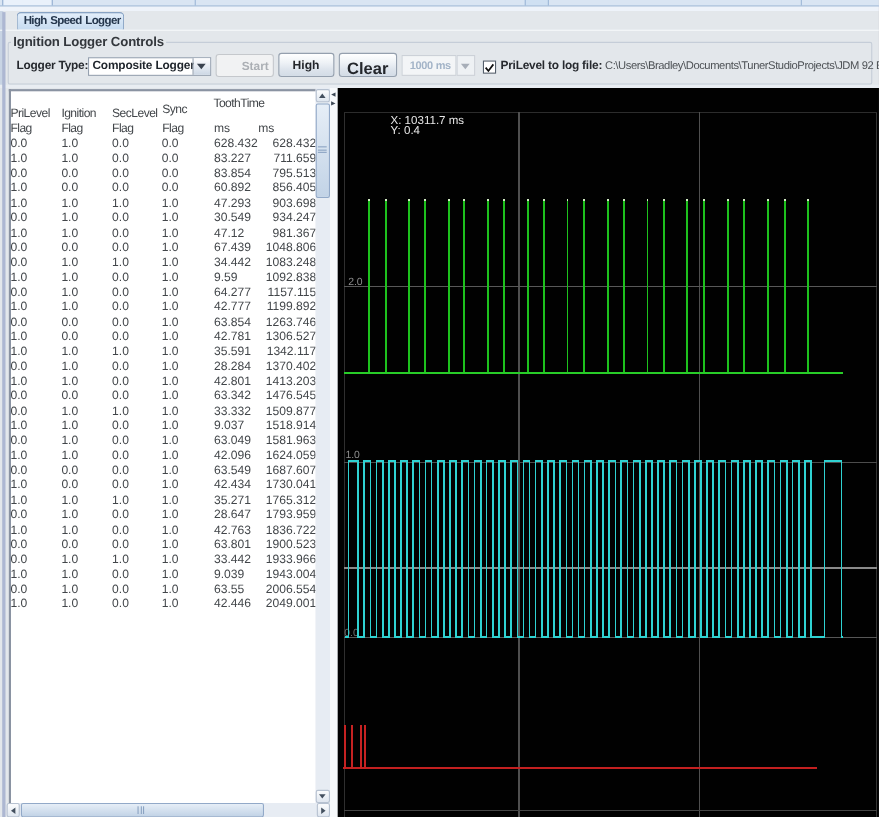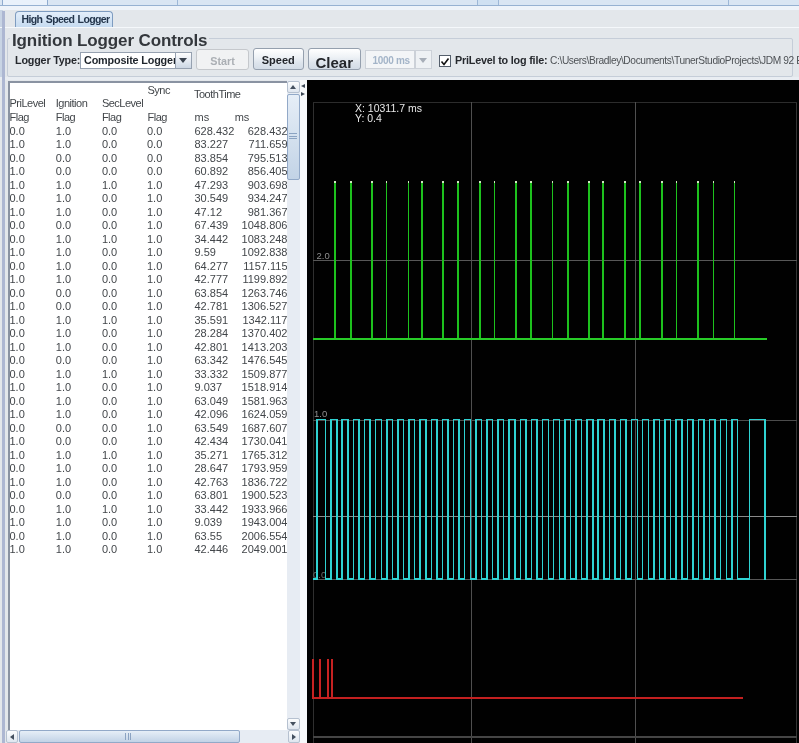--- a/index.html
+++ b/index.html
@@ -18,34 +18,34 @@
 <div class="abs" style="left:0;top:6px;width:799px;height:4px;background:#eef3fa;"></div>
 
 <div class="abs" style="left:0;top:10px;width:799px;height:733px;background:#e3e7eb;"></div>
 <div class="abs" style="left:0;top:10px;width:3px;height:733px;background:#c8d4e4;"></div>
 
 <div class="abs" style="left:15px;top:10.5px;width:98px;height:16.5px;background:linear-gradient(#e3eefa,#c6dbf0);border:1px solid #7e9cc0;border-bottom:none;border-radius:4px 4px 0 0;"></div>
 <div class="abs b" style="left:21.5px;top:12.7px;width:92px;font-size:10.5px;letter-spacing:-0.6px;word-spacing:1px;color:#24364c;">High&nbsp;Speed&nbsp;Logger</div>
 <div class="abs" style="left:0;top:26.5px;width:799px;height:1px;background:#f5f8fb;"></div>
 
 <div class="abs" style="left:7px;top:37.5px;width:786px;height:39px;border:1px solid #c5cdd8;border-radius:2px;"></div>
-<div class="abs b" style="left:10px;top:30.6px;background:#e3e7eb;padding:0 2px;font-size:17px;letter-spacing:-0.12px;color:#33373c;">Ignition Logger Controls</div>
+<div class="abs b" style="left:10px;top:30.6px;background:#e3e7eb;padding:0 2px;font-size:12px;letter-spacing:-0.12px;color:#33373c;">Ignition Logger Controls</div>
 
 <div class="abs b" style="left:15px;top:54.2px;font-size:10.8px;letter-spacing:-0.2px;color:#26292e;">Logger Type:</div>
 
 <div class="abs" style="left:79.5px;top:51.5px;width:112px;height:17px;background:#fff;border:1px solid #96a1b0;"></div>
 <div class="abs b" style="left:84px;top:54.4px;font-size:10.8px;letter-spacing:-0.15px;color:#1e242b;">Composite Logger</div>
 <div class="abs" style="left:174.5px;top:52.5px;width:16px;height:15px;background:linear-gradient(#fdfdfe,#e3e9f1 55%,#ccd7e4);border-left:1px solid #96a1b0;"></div>
 <div class="abs" style="left:178.5px;top:58px;width:0;height:0;border-left:4px solid transparent;border-right:4px solid transparent;border-top:5px solid #39424e;"></div>
 
 <div class="abs" style="left:196px;top:49px;width:53px;height:21px;background:#f1f2f3;border:1px solid #c5c8cc;border-radius:3px;"></div>
-<div class="abs b" style="left:196px;top:54.5px;width:53px;text-align:center;font-size:10.8px;color:#abafb4;">Start</div>
+<div class="abs b" style="left:196px;top:54.5px;width:72px;text-align:center;font-size:10.8px;color:#abafb4;">Start</div>
 
 <div class="abs" style="left:253px;top:48.4px;width:50.5px;height:21.4px;background:linear-gradient(#ffffff,#eef2f6 40%,#dde4ec 70%,#d3dce6);border:1px solid #95a0ae;border-radius:3px;"></div>
-<div class="abs b" style="left:253px;top:54px;width:50.5px;text-align:center;font-size:11px;color:#23262b;">Speed</div>
+<div class="abs b" style="left:253px;top:54px;width:50.5px;text-align:center;font-size:11px;color:#23262b;">High</div>
 
 <div class="abs" style="left:308px;top:48.4px;width:52.5px;height:21.4px;background:linear-gradient(#ffffff,#eef2f6 40%,#dde4ec 70%,#d3dce6);border:1px solid #95a0ae;border-radius:3px;"></div>
 <div class="abs b" style="left:308px;top:54px;width:52.5px;text-align:center;font-size:15px;color:#23262b;">Clear</div>
 
 <div class="abs" style="left:365px;top:50px;width:50px;height:18.5px;background:#f3f5f7;border:1px solid #ccd1d8;"></div>
 <div class="abs b" style="left:372.5px;top:54.8px;font-size:10px;letter-spacing:-0.3px;color:#a3b4c8;">1000 ms</div>
 <div class="abs" style="left:415px;top:50px;width:16.5px;height:18.5px;background:#eef1f4;border:1px solid #ccd1d8;"></div>
 <div class="abs" style="left:419px;top:57.5px;width:0;height:0;border-left:4px solid transparent;border-right:4px solid transparent;border-top:5px solid #a7aeb8;"></div>
 
 <div class="abs" style="left:438.5px;top:55.2px;width:12px;height:12px;background:#fff;border:1px solid #555f6c;"></div>
@@ -58,21 +58,21 @@
 <div class="abs" style="left:0;top:77px;width:799px;height:3px;background:#e9edf2;"></div>
 
 <div class="abs" style="left:0;top:80px;width:6px;height:663px;background:#e3e7eb;"></div>
 <div class="abs" style="left:2px;top:11px;width:3px;height:732px;background:#adb7d2;"></div>
 
 <div class="abs" style="left:7.5px;top:80.5px;width:279px;height:649.5px;background:#fff;border-top:2px solid #8a93a2;border-left:2px solid #8a93a2;overflow:hidden;">
 <div class="abs" style="left:0;top:0;width:277px;height:471px;overflow:hidden;font-size:11px;color:#42464a;text-decoration:underline;">
 <div class="abs hw" style="left:0;top:14.8px;">PriLevel</div>
 <div class="abs hw" style="left:46.3px;top:14.8px;">Ignition</div>
 <div class="abs hw" style="left:92.4px;top:14.8px;">SecLevel</div>
-<div class="abs hw" style="left:138px;top:1px;">Sync</div>
+<div class="abs hw" style="left:138px;top:11px;">Sync</div>
 <div class="abs hw" style="left:184.5px;top:5px;">ToothTime</div>
 <div class="abs hw" style="left:0;top:28.4px;">Flag</div>
 <div class="abs hw" style="left:46.3px;top:28.4px;">Flag</div>
 <div class="abs hw" style="left:92.4px;top:28.4px;">Flag</div>
 <div class="abs hw" style="left:138px;top:28.4px;">Flag</div>
 <div class="abs" style="left:185px;top:28.4px;">ms</div>
 <div class="abs" style="left:225.2px;top:28.4px;">ms</div>
 <div class="abs" style="left:0;top:42.4px;line-height:13.5px;">
 <div class="abs" style="left:0;">
           <pre style="font-family:inherit;">0.0

